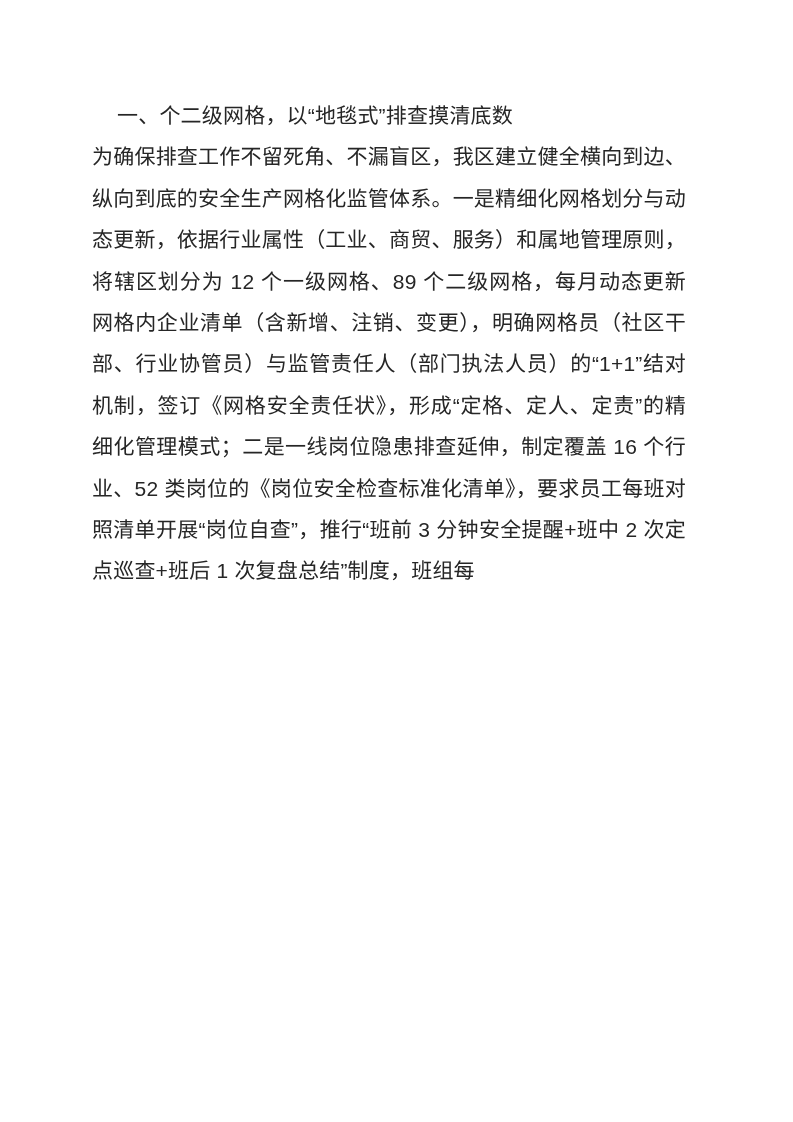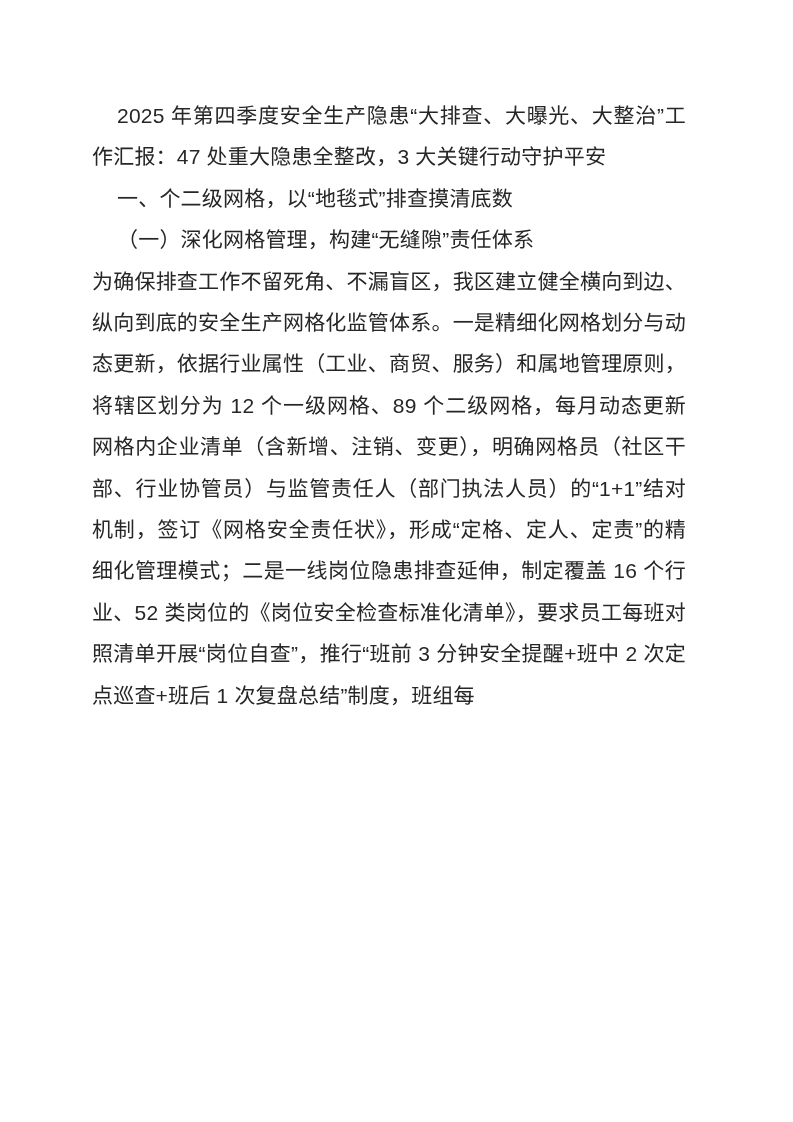--- a/index.html
+++ b/index.html
@@ -28,17 +28,15 @@
     padding: 0;
   }
   .first-indent {
     text-indent: 25px;
   }
 </style>
 </head>
 <body>
 
 <div class="page">
-  <p class="first-indent">2025 年第四季度安全生产隐患“大排查、大曝光、大整治”工作汇报：47 处重大隐患全整改，3 大关键行动守护平安</p>
   <p class="first-indent">一、个二级网格，以“地毯式”排查摸清底数</p>
-  <p class="first-indent">（一）深化网格管理，构建“无缝隙”责任体系</p>
   <p>为确保排查工作不留死角、不漏盲区，我区建立健全横向到边、纵向到底的安全生产网格化监管体系。一是精细化网格划分与动态更新，依据行业属性（工业、商贸、服务）和属地管理原则，将辖区划分为 12 个一级网格、89 个二级网格，每月动态更新网格内企业清单（含新增、注销、变更），明确网格员（社区干部、行业协管员）与监管责任人（部门执法人员）的“1+1”结对机制，签订《网格安全责任状》，形成“定格、定人、定责”的精细化管理模式；二是一线岗位隐患排查延伸，制定覆盖 16 个行业、52 类岗位的《岗位安全检查标准化清单》，要求员工每班对照清单开展“岗位自查”，推行“班前 3 分钟安全提醒+班中 2 次定点巡查+班后 1 次复盘总结”制度，班组每</p>
 </div>
 
 </body></html>

